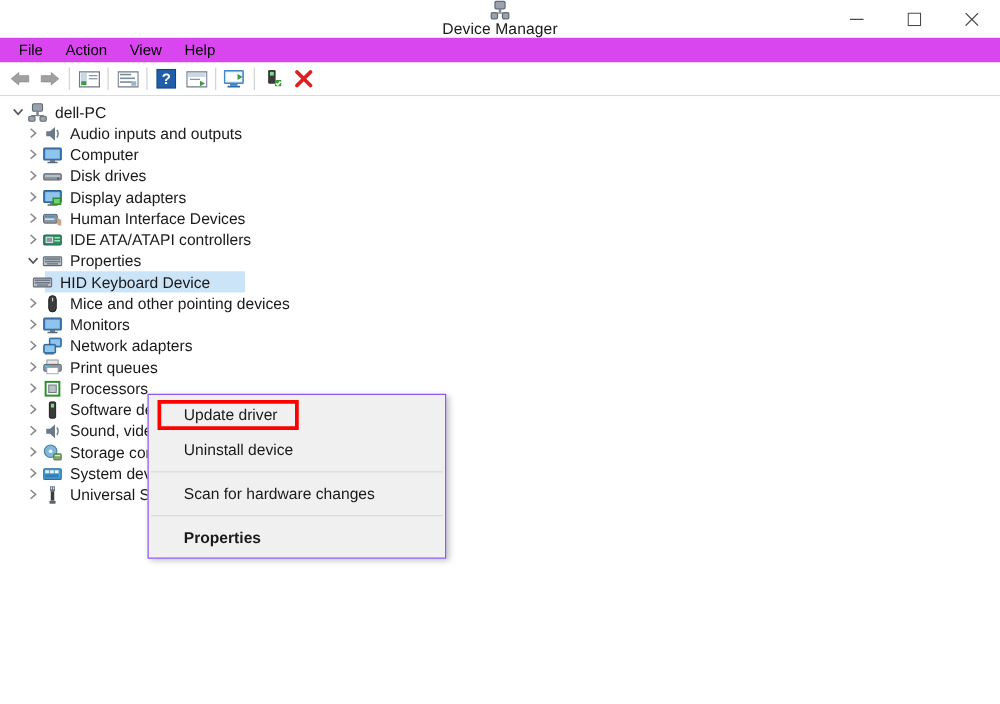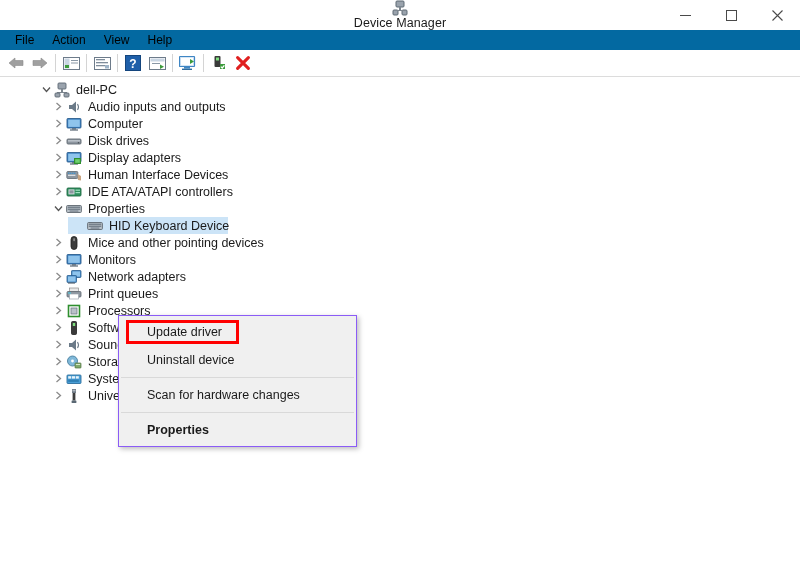--- a/index.html
+++ b/index.html
@@ -52,21 +52,21 @@
     height: 30px;
     display: flex;
     align-items: center;
     justify-content: center;
     color: #4a4a4a;
   }
 
   
   .menubar {
     height: 20px;
-    background: #0369a1;
+    background: #d946ef;
     display: flex;
     align-items: center;
     padding-left: 6px;
   }
   .menubar-item {
     font-size: 12px;
     color: #000000;
     padding: 2px 9px 3px 9px;
     line-height: 14px;
   }
@@ -106,21 +106,20 @@
     background: #ffffff;
     overflow: hidden;
     padding-top: 4px;
   }
   .tree-row {
     height: 17px;
     display: flex;
     align-items: center;
     position: relative;
     white-space: nowrap;
-    margin-left: 32px;
   }
   .tree-row .chev {
     width: 16px;
     height: 16px;
     flex: 0 0 auto;
     display: flex;
     align-items: center;
     justify-content: center;
     color: #8a8a8a;
   }
@@ -131,21 +130,21 @@
     margin-right: 6px;
     position: relative;
   }
   .tree-row .label {
     font-size: 12.5px;
     color: #1a1a1a;
     line-height: 16px;
   }
   .indent-0 { padding-left: 6px; }
   .indent-1 { padding-left: 18px; align-items: center; }
-  .indent-2 { padding-left: 55px; }
+  .indent-2 { padding-left: 26px; }
 
   .tree-row.selected .sel-bg {
     position: absolute;
     left: 36px;
     top: 0;
     height: 17px;
     width: 160px;
     background: #cce4f7;
     z-index: 0;
   }

